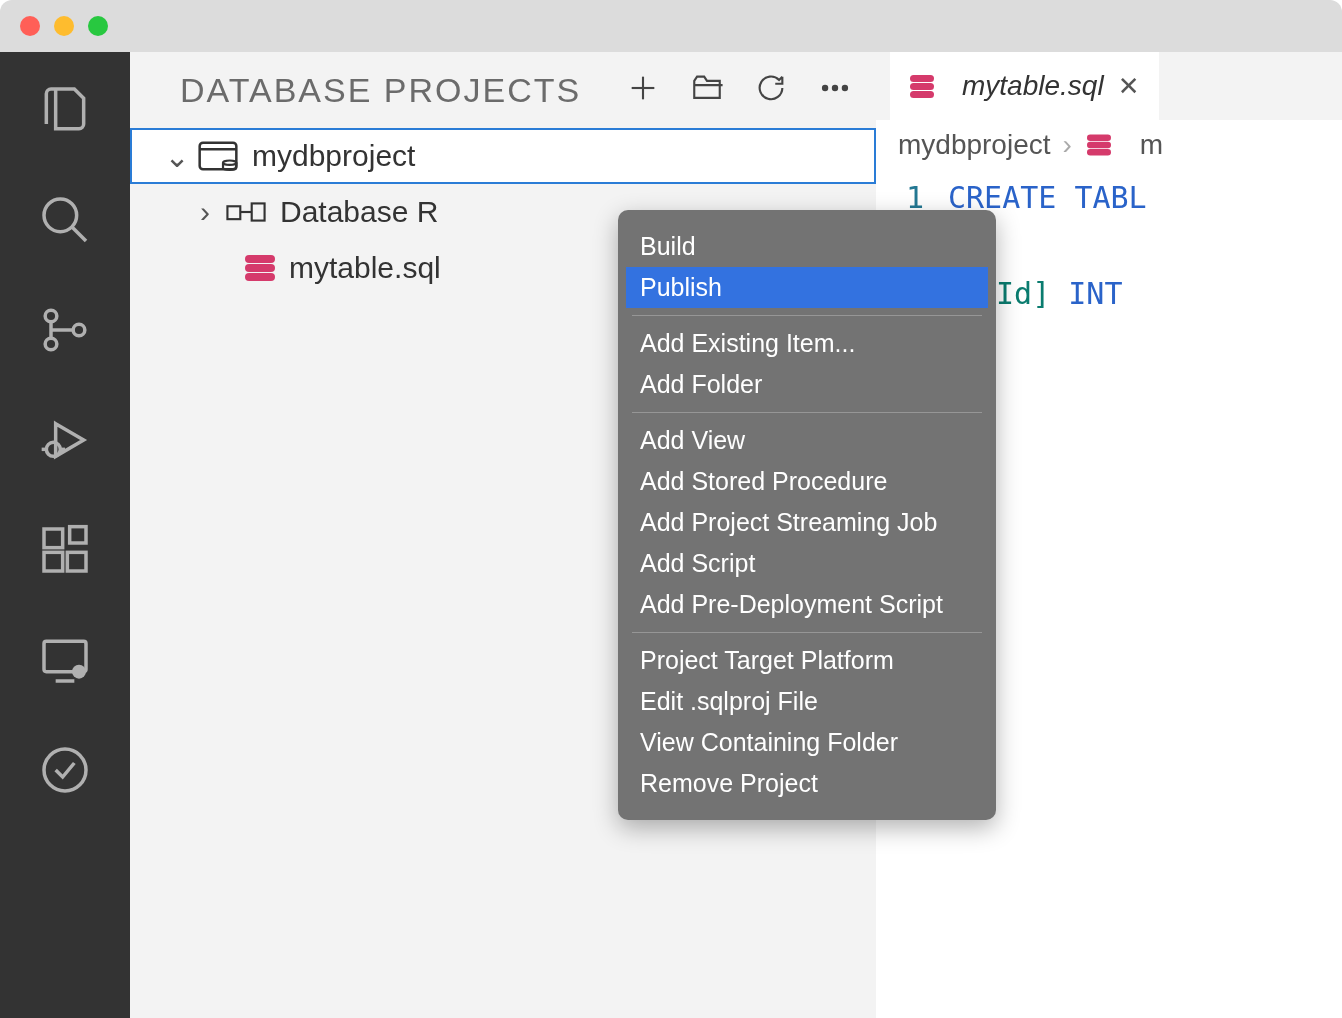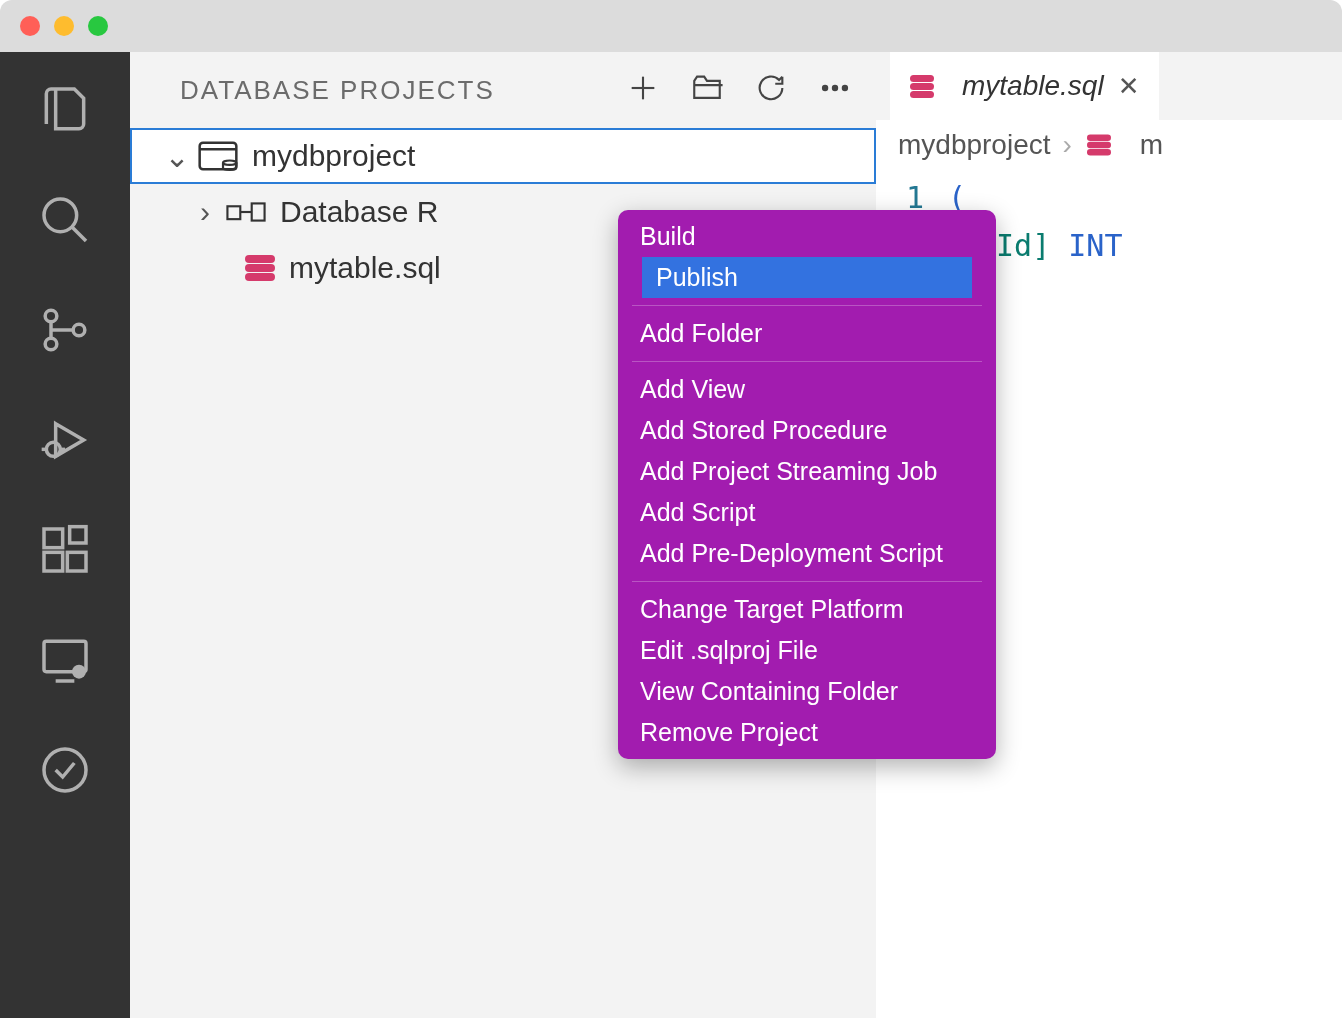--- a/index.html
+++ b/index.html
@@ -48,21 +48,21 @@
       position: relative;
     }
     .panel-header {
       height: 76px;
       display: flex;
       align-items: center;
       justify-content: space-between;
       padding: 0 24px 0 50px;
     }
     .panel-title {
-      font-size: 26px;
+      font-size: 34px;
       letter-spacing: 2px;
       color: #6b6b6b;
     }
     .panel-actions { display: flex; gap: 30px; align-items: center; }
     .panel-actions svg { width: 34px; height: 34px; stroke: #444; fill: none; stroke-width: 1.5; }
 
     .tree {
       display: flex;
       flex-direction: column;
     }
@@ -86,39 +86,39 @@
     .row-file { padding-left: 115px; }
 
     .db-icon-stack { display: flex; flex-direction: column; gap: 1px; margin-right: 14px; }
     .db-icon-stack div { width: 30px; height: 8px; border-radius: 4px; background: #d53a6b; }
 
     .context-menu {
       position: absolute;
       top: 158px;
       left: 488px;
       width: 378px;
-      background: #a21caf;
+      background: #737373;
       border-radius: 10px;
-      padding: 6px 0;
+      padding: 16px 0;
       box-shadow: 0 8px 24px rgba(0,0,0,0.3);
       z-index: 100;
     }
     .menu-item {
       height: 41px;
       display: flex;
       align-items: center;
       padding: 0 22px;
       color: #fff;
       font-size: 25px;
       cursor: pointer;
     }
     .menu-item.highlighted {
       background: #3372e0;
       border-radius: 0;
-      margin: 0 24px;
+      margin: 0 8px;
       padding: 0 14px;
     }
     .menu-separator {
       height: 1px;
       background: rgba(255,255,255,0.25);
       margin: 7px 14px;
     }
 
     .editor-area {
       flex: 1;
@@ -280,29 +280,30 @@
             <div></div>
           </div>
         <span>mytable.sql</span>
       </div>
     </div>
 
     <div class="context-menu" id="context-menu">
         <div class="menu-item">Build</div>
         <div class="menu-item highlighted">Publish</div>
         <div class="menu-separator"></div>
+        <div class="menu-item">Add Existing Item...</div>
         <div class="menu-item">Add Folder</div>
         <div class="menu-separator"></div>
         <div class="menu-item">Add View</div>
         <div class="menu-item">Add Stored Procedure</div>
         <div class="menu-item">Add Project Streaming Job</div>
         <div class="menu-item">Add Script</div>
         <div class="menu-item">Add Pre-Deployment Script</div>
         <div class="menu-separator"></div>
-        <div class="menu-item">Change Target Platform</div>
+        <div class="menu-item">Project Target Platform</div>
         <div class="menu-item">Edit .sqlproj File</div>
         <div class="menu-item">View Containing Folder</div>
         <div class="menu-item">Remove Project</div>
       </div>
 
   </div>
 
   <div class="editor-area">
     <div class="tab-bar">
       <div class="tab">
@@ -327,20 +328,21 @@
     </div>
     <div class="code-area">
       <div class="gutter" id="gutter">
           <div>1</div>
           <div>2</div>
           <div>3</div>
           <div>4</div>
           <div>5</div>
         </div>
       <div class="code" id="code">
+          <div class="code-line"><span class="kw">CREATE TABL</span></div>
           <div class="code-line"><span class="paren">(</span></div>
           <div class="code-line"><span class="leading-space"></span><span class="bracket-col">[Id]</span><span class="kw"> INT</span></div>
           <div class="code-line"><span class="paren">)</span></div>
           <div class="code-line"></div>
         </div>
     </div>
   </div>
 
 </div>
 

